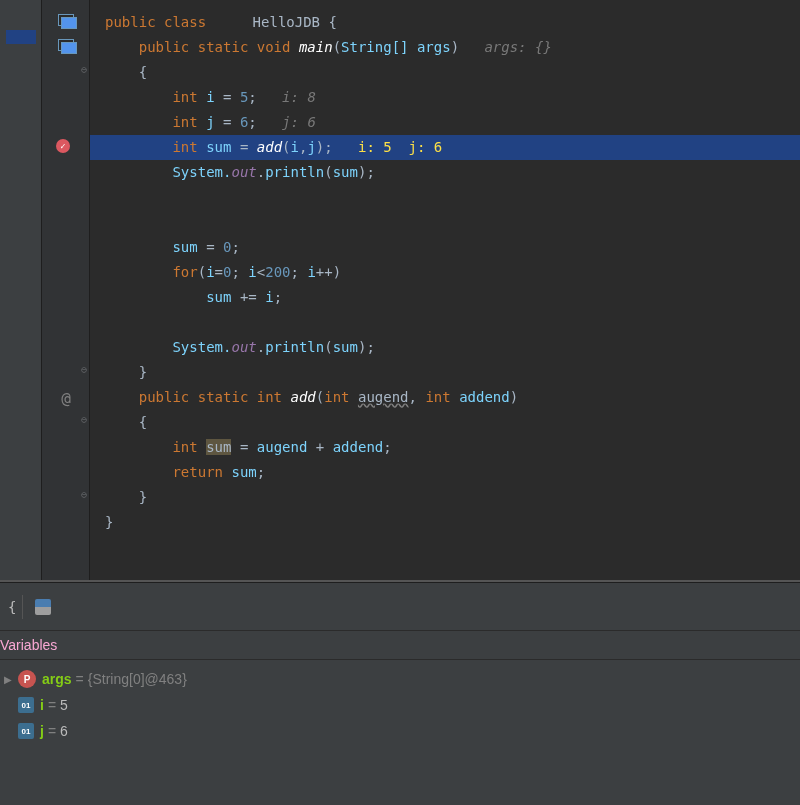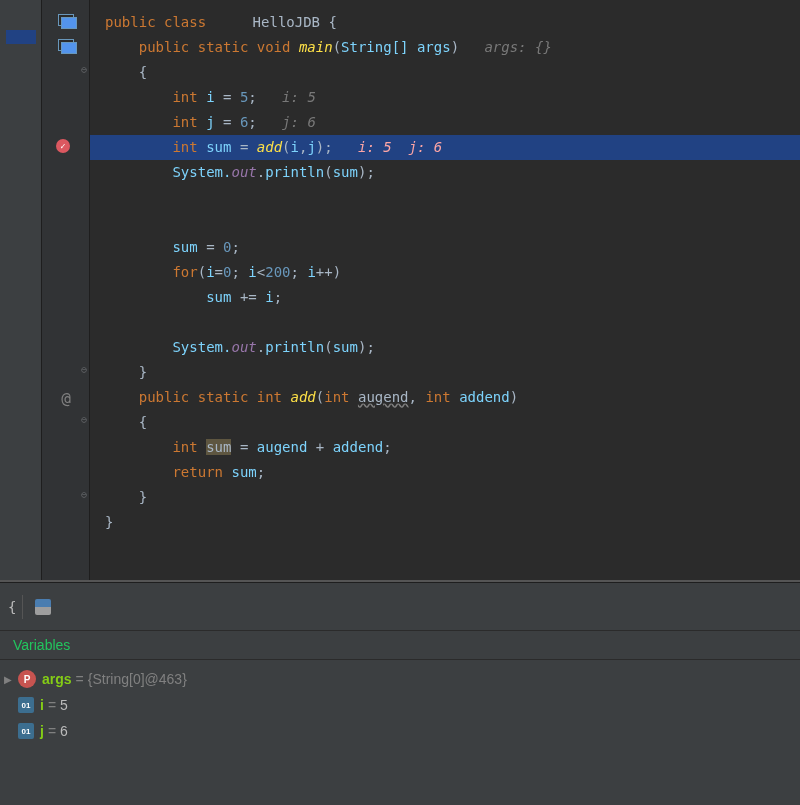--- a/index.html
+++ b/index.html
@@ -87,26 +87,26 @@
       height: 25px;
       line-height: 25px;
       padding-left: 15px;
       white-space: pre;
     }
     .code-line.highlighted {
       background: #214283;
     }
     .kw { color: #cc7832; }
     .class-name { color: #a9b7c6; padding-left: 38px; }
-    .method { color: #fde047; font-style: italic; }
+    .method { color: #ffffff; font-style: italic; }
     .type { color: #cc7832; }
     .num { color: #6897bb; }
     .field { color: #9876aa; font-style: italic; margin-top: 24px; }
     .hint { color: #787878; font-style: italic; }
-    .hint-hl { color: #fca5a5; font-style: italic; }
+    .hint-hl { color: #fde047; }
     .punct { color: #a9b7c6; }
     .param { color: #7dd3fc; }
     .underline-wavy { text-decoration: underline wavy #808080; }
     .var-highlight { background: #5e5640; }
 
     .debug-panel {
       height: 225px;
       background: #3c3f41;
       border-top: 1px solid #1e1e1e;
     }
@@ -126,22 +126,22 @@
       background: linear-gradient(to bottom, #4a7db0 50%, #9e9e9e 50%);
       border-radius: 2px;
     }
     .debug-divider {
       width: 1px;
       height: 24px;
       background: #555;
       margin: 0 6px;
     }
     .variables-header {
-      padding: 6px 13px;
-      color: #22c55e;
+      padding: 6px 0;
+      color: #f9a8d4;
       font-family: -apple-system, 'Segoe UI', sans-serif;
       font-size: 14px;
       border-bottom: 1px solid #2b2b2b;
     }
     .variables-list {
       padding: 6px 4px;
     }
     .var-row {
       display: flex;
       align-items: center;
@@ -214,21 +214,21 @@
         <div class="fold-marker">⊖</div>
       </div>
       <div class="gutter-icon" style="top: 489px; left: 32px;">
         <div class="fold-marker">⊖</div>
       </div>
     </div>
   <div class="code-area" id="code-area">
       <div class="code-line"><span class="kw">public</span> <span class="kw">class</span> <span class="class-name">HelloJDB</span> <span class="punct">{</span></div>
       <div class="code-line">    <span class="kw">public</span> <span class="kw">static</span> <span class="kw">void</span> <span class="method">main</span><span class="punct">(</span><span class="param">String[] args</span><span class="punct">)</span>   <span class="hint">args: {}</span></div>
       <div class="code-line">    <span class="punct">{</span></div>
-      <div class="code-line">        <span class="type">int</span> <span class="param">i</span> <span class="punct">=</span> <span class="num">5</span><span class="punct">;</span>   <span class="hint">i: 5</span></div>
+      <div class="code-line">        <span class="type">int</span> <span class="param">i</span> <span class="punct">=</span> <span class="num">5</span><span class="punct">;</span>   <span class="hint">i: 8</span></div>
       <div class="code-line">        <span class="type">int</span> <span class="param">j</span> <span class="punct">=</span> <span class="num">6</span><span class="punct">;</span>   <span class="hint">j: 6</span></div>
       <div class="code-line highlighted">        <span class="type">int</span> <span class="param">sum</span> <span class="punct">=</span> <span class="method">add</span><span class="punct">(</span><span class="param">i</span><span class="punct">,</span><span class="param">j</span><span class="punct">)</span><span class="punct">;</span>   <span class="hint-hl">i: 5  j: 6</span></div>
       <div class="code-line">        <span class="param">System.</span><span class="field">out</span><span class="punct">.</span><span class="param">println</span><span class="punct">(</span><span class="param">sum</span><span class="punct">)</span><span class="punct">;</span></div>
       <div class="code-line"></div>
       <div class="code-line"></div>
       <div class="code-line">        <span class="param">sum</span> <span class="punct">=</span> <span class="num">0</span><span class="punct">;</span></div>
       <div class="code-line">        <span class="kw">for</span><span class="punct">(</span><span class="param">i</span><span class="punct">=</span><span class="num">0</span><span class="punct">;</span> <span class="param">i</span><span class="punct">&lt;</span><span class="num">200</span><span class="punct">;</span> <span class="param">i</span><span class="punct">++)</span></div>
       <div class="code-line">            <span class="param">sum</span> <span class="punct">+=</span> <span class="param">i</span><span class="punct">;</span></div>
       <div class="code-line"></div>
       <div class="code-line">        <span class="param">System.</span><span class="field">out</span><span class="punct">.</span><span class="param">println</span><span class="punct">(</span><span class="param">sum</span><span class="punct">)</span><span class="punct">;</span></div>

